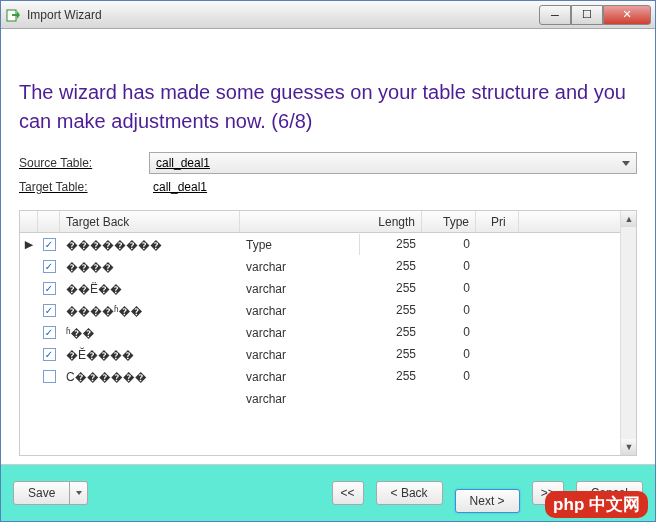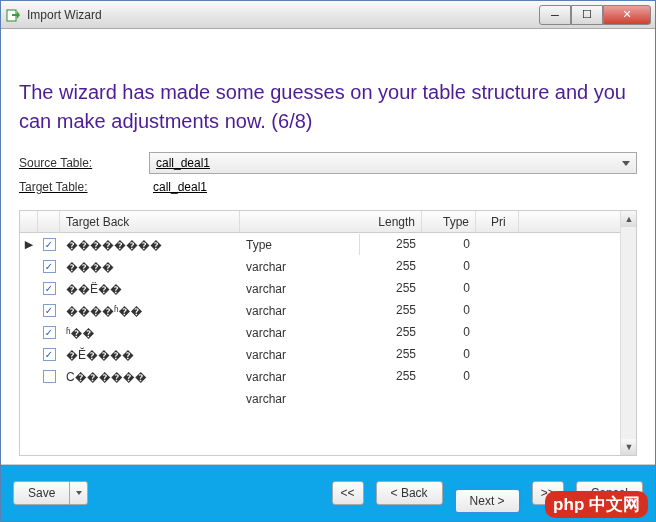--- a/index.html
+++ b/index.html
@@ -182,21 +182,21 @@
       font-size: 9px; color: #555;
     }
     .vscroll .arrow.up { top: 0; }
     .vscroll .arrow.down { bottom: 0; }
     .footer {
       border-top: 1px solid #ccc;
       padding: 8px 12px;
       display: flex;
       align-items: center;
       gap: 12px;
-      background: #0ea5e9;
+      background: #5eead4;
       justify-content: center;
     }
     .btn {
       height: 24px;
       border: 1px solid #a8a8a8;
       background: linear-gradient(to bottom, #fdfdfd, #e8e8e8);
       padding: 0 14px;
       display: inline-flex;
       align-items: center;
       color: #333;

